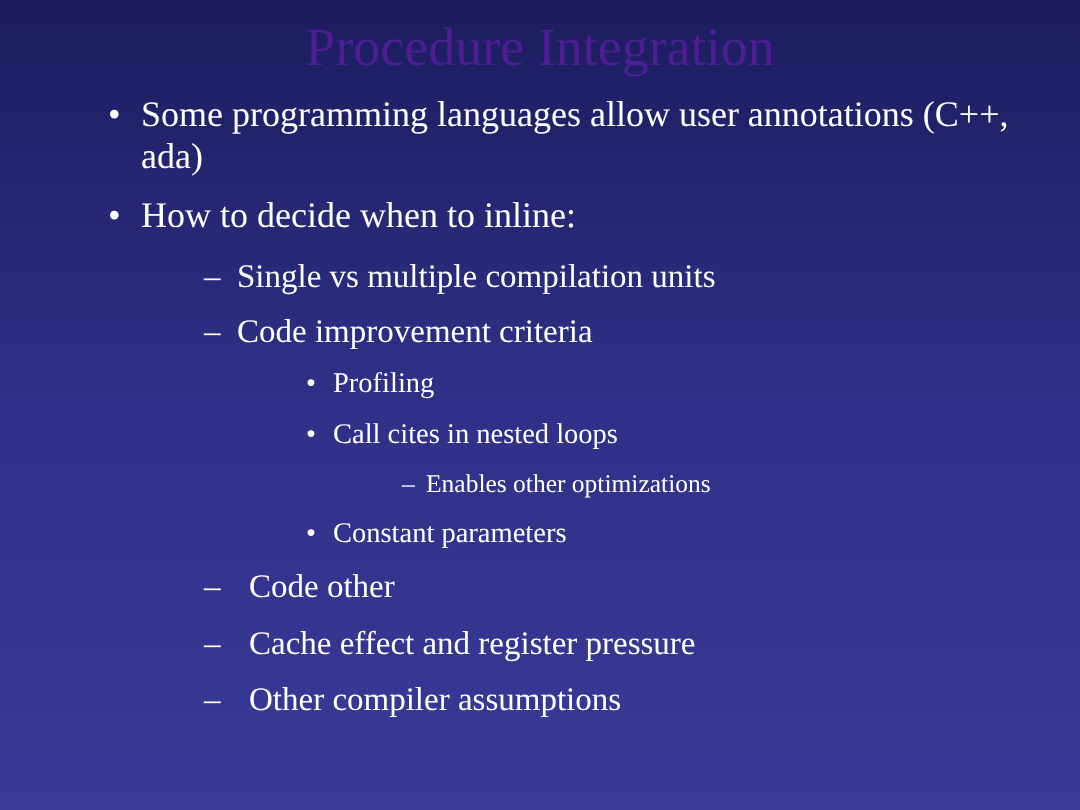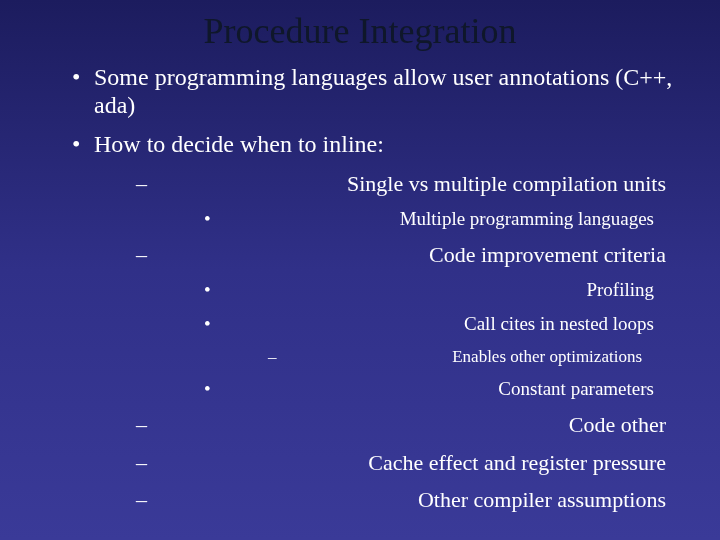--- a/index.html
+++ b/index.html
@@ -16,21 +16,21 @@
   }
   .slide {
     padding: 10px 30px 0 30px;
     box-sizing: border-box;
     width: 100%;
     height: 100%;
   }
   .title {
     text-align: center;
     font-size: 36px;
-    color: #0f172a;
+    color: #4c1d95;
     margin: 0 0 10px 0;
     font-weight: normal;
   }
   ul {
     margin: 0;
     padding-left: 28px;
   }
   li {
     margin: 12px;
   }
@@ -49,21 +49,20 @@
   .lvl1 > li::before {
     content: "•";
     position: absolute;
     left: 0;
   }
   
   .lvl2 {
     list-style: none;
     font-size: 22px;
     padding-left: 30px;
-    text-align: right;
   }
   .lvl2 > li {
     position: relative;
     padding-left: 22px;
     margin-bottom: 0;
   }
   .lvl2 > li::before {
     content: "–";
     position: absolute;
     left: 0;
@@ -112,25 +111,20 @@
   <ul class="lvl1">
     <li>
       <span>Some programming languages allow user annotations (C++, ada)</span>
     </li>
     <li>
       <span>How to decide when to inline:</span>
 
       <ul class="lvl2">
         <li>
           <span>Single vs multiple compilation units</span>
-          <ul class="lvl3">
-            <li>
-              <span>Multiple programming languages</span>
-            </li>
-          </ul>
         </li>
         <li>
           <span>Code improvement criteria</span>
           <ul class="lvl3">
             <li>
               <span>Profiling</span>
             </li>
             <li>
               <span>Call cites in nested loops</span>
               <ul class="lvl4">

